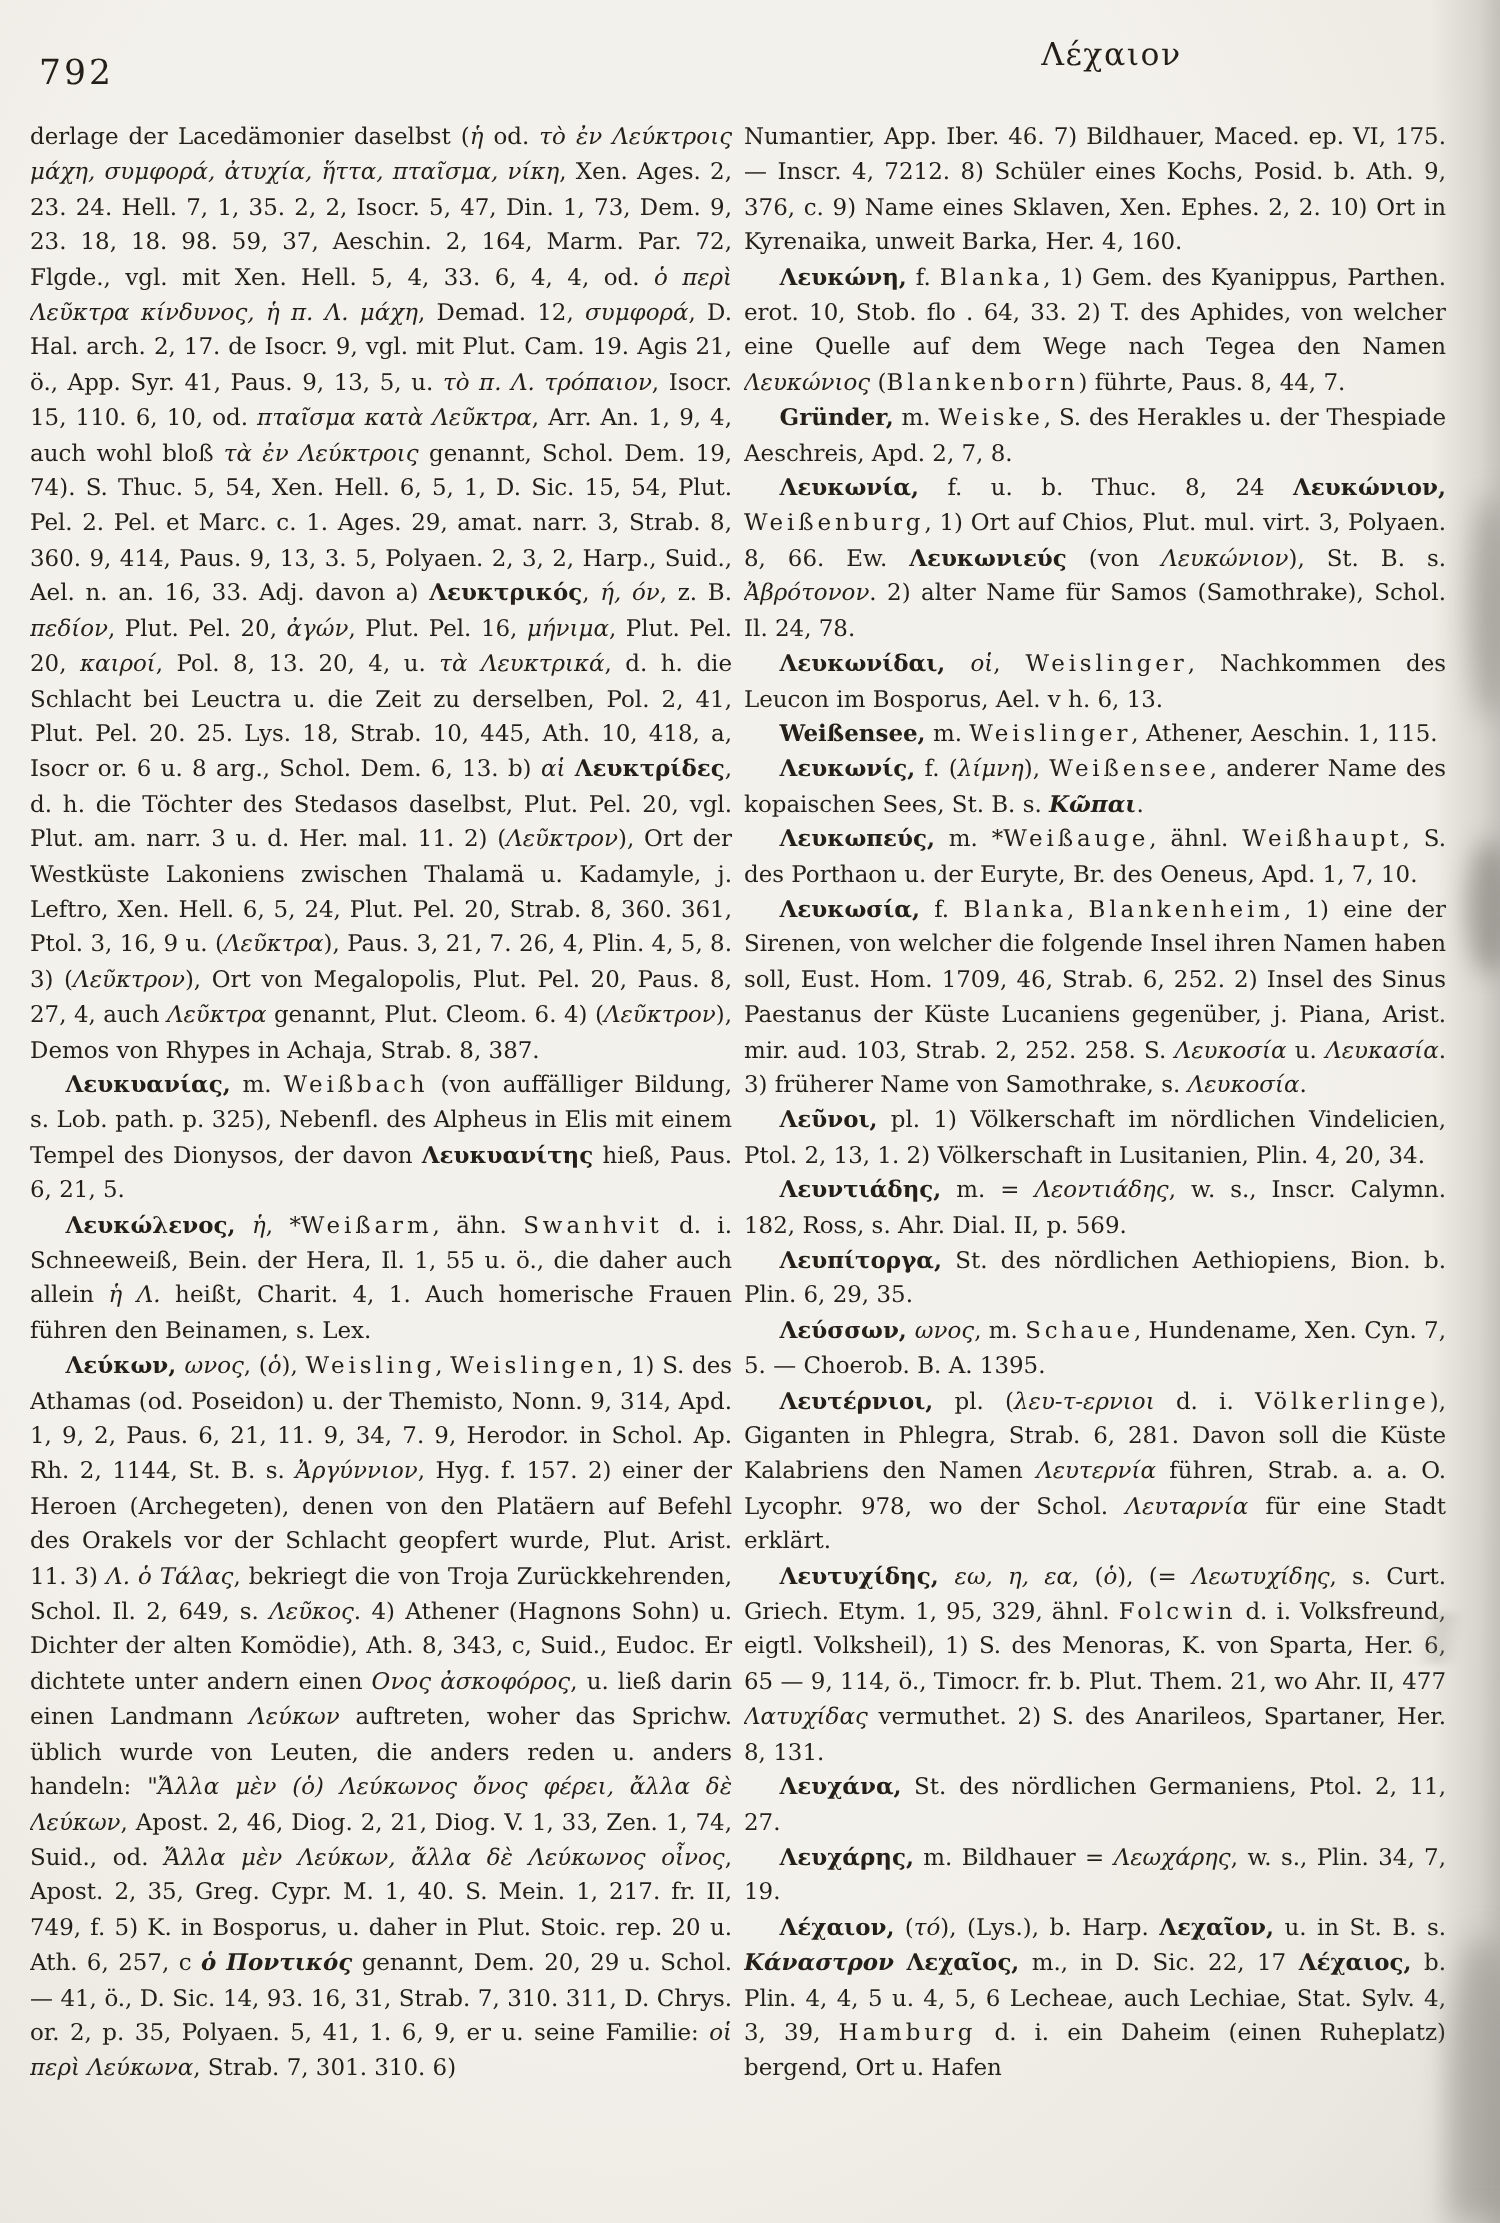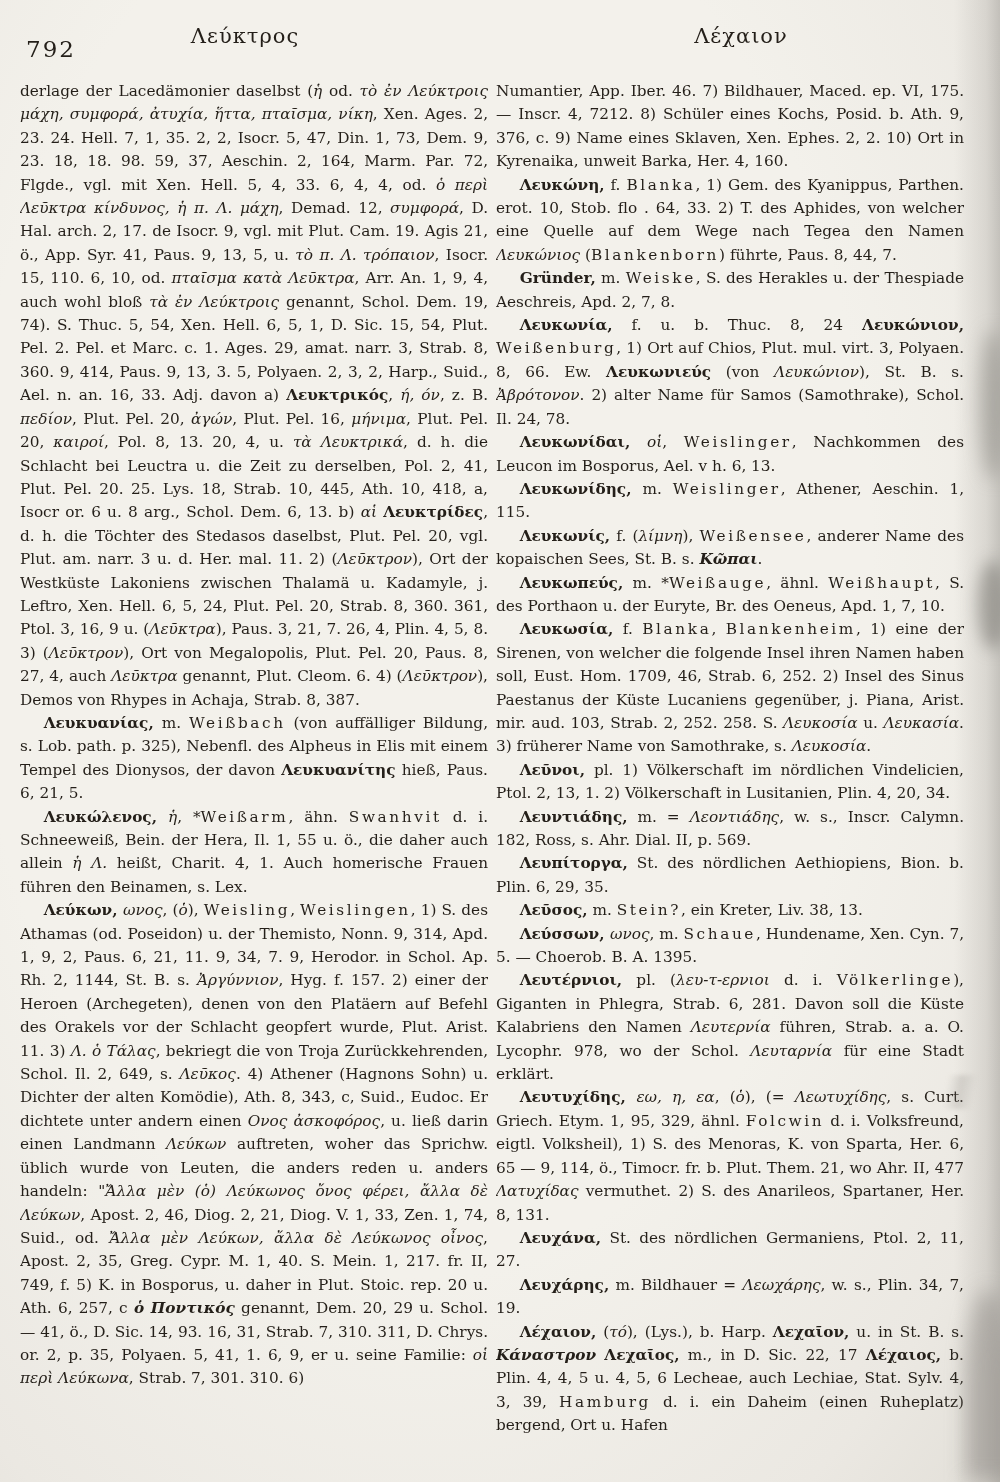--- a/index.html
+++ b/index.html
@@ -72,45 +72,43 @@
   .r-b{font-weight:bold;}
   .r-gb{font-weight:bold;font-style:italic;}
   .r-sp{letter-spacing:0.17em;margin-top:40px;}
 </style>
 </head>
 <body>
 
 <div class="page">
   <div class="page-header">
     <div class="page-number">792</div>
-    <div class="col-header left">Λεύκτρος</div>
     <div class="col-header right">Λέχαιον</div>
   </div>
 
   <div class="columns">
     <div class="col">
         <p class="entry cont"><span class="r-n">derlage der Lacedämonier daselbst (</span><span class="r-g">ἡ</span><span class="r-n"> od. </span><span class="r-g">τὸ ἐν Λεύκτροις μάχη, συμφορά, ἀτυχία, ἥττα, πταῖσμα, νίκη</span><span class="r-n">, Xen. Ages. 2, 23. 24. Hell. 7, 1, 35. 2, 2, Isocr. 5, 47, Din. 1, 73, Dem. 9, 23. 18, 18. 98. 59, 37, Aeschin. 2, 164, Marm. Par. 72, Flgde., vgl. mit Xen. Hell. 5, 4, 33. 6, 4, 4, od. </span><span class="r-g">ὁ περὶ Λεῦκτρα κίνδυνος, ἡ π. Λ. μάχη</span><span class="r-n">, Demad. 12, </span><span class="r-g">συμφορά</span><span class="r-n">, D. Hal. arch. 2, 17. de Isocr. 9, vgl. mit Plut. Cam. 19. Agis 21, ö., App. Syr. 41, Paus. 9, 13, 5, u. </span><span class="r-g">τὸ π. Λ. τρόπαιον</span><span class="r-n">, Isocr. 15, 110. 6, 10, od. </span><span class="r-g">πταῖσμα κατὰ Λεῦκτρα</span><span class="r-n">, Arr. An. 1, 9, 4, auch wohl bloß </span><span class="r-g">τὰ ἐν Λεύκτροις</span><span class="r-n"> genannt, Schol. Dem. 19, 74). S. Thuc. 5, 54, Xen. Hell. 6, 5, 1, D. Sic. 15, 54, Plut. Pel. 2. Pel. et Marc. c. 1. Ages. 29, amat. narr. 3, Strab. 8, 360.  9, 414, Paus. 9, 13, 3. 5, Polyaen. 2, 3, 2, Harp., Suid., Ael. n. an. 16, 33. Adj. davon a) </span><span class="r-b">Λευκτρικός</span><span class="r-n">, </span><span class="r-g">ή, όν</span><span class="r-n">, z. B. </span><span class="r-g">πεδίον</span><span class="r-n">, Plut. Pel. 20, </span><span class="r-g">ἀγών</span><span class="r-n">, Plut. Pel. 16, </span><span class="r-g">μήνιμα</span><span class="r-n">, Plut. Pel. 20, </span><span class="r-g">καιροί</span><span class="r-n">, Pol. 8, 13. 20, 4, u. </span><span class="r-g">τὰ Λευκτρικά</span><span class="r-n">, d. h. die Schlacht bei Leuctra u. die Zeit zu derselben, Pol. 2, 41, Plut. Pel. 20. 25. Lys. 18, Strab. 10, 445, Ath. 10, 418, a, Isocr or. 6 u. 8 arg., Schol. Dem. 6, 13. b) </span><span class="r-g">αἱ</span><span class="r-n"> </span><span class="r-b">Λευκτρίδες</span><span class="r-n">, d. h. die Töchter des Stedasos daselbst, Plut. Pel. 20, vgl. Plut. am. narr. 3 u. d. Her. mal. 11. 2) (</span><span class="r-g">Λεῦκτρον</span><span class="r-n">), Ort der Westküste Lakoniens zwischen Thalamä u. Kadamyle, j. Leftro, Xen. Hell. 6, 5, 24, Plut. Pel. 20, Strab. 8, 360. 361, Ptol. 3, 16, 9 u. (</span><span class="r-g">Λεῦκτρα</span><span class="r-n">), Paus. 3, 21, 7. 26, 4, Plin. 4, 5, 8. 3) (</span><span class="r-g">Λεῦκτρον</span><span class="r-n">), Ort von Megalopolis, Plut. Pel. 20, Paus. 8, 27, 4, auch </span><span class="r-g">Λεῦκτρα</span><span class="r-n"> genannt, Plut. Cleom. 6. 4) (</span><span class="r-g">Λεῦκτρον</span><span class="r-n">), Demos von Rhypes in Achaja, Strab. 8, 387.</span></p>
         <p class="entry"><span class="r-b">Λευκυανίας,</span><span class="r-n"> m. </span><span class="r-sp">Weißbach</span><span class="r-n"> (von auffälliger Bildung, s. Lob. path. p. 325), Nebenfl. des Alpheus in Elis mit einem Tempel des Dionysos, der davon </span><span class="r-b">Λευκυανίτης</span><span class="r-n"> hieß, Paus. 6, 21, 5.</span></p>
         <p class="entry"><span class="r-b">Λευκώλενος,</span><span class="r-n"> </span><span class="r-g">ἡ</span><span class="r-n">, *</span><span class="r-sp">Weißarm</span><span class="r-n">, ähn. </span><span class="r-sp">Swanhvit</span><span class="r-n"> d. i. Schneeweiß, Bein. der Hera, Il. 1, 55 u. ö., die daher auch allein </span><span class="r-g">ἡ Λ.</span><span class="r-n"> heißt, Charit. 4, 1. Auch homerische Frauen führen den Beinamen, s. Lex.</span></p>
         <p class="entry"><span class="r-b">Λεύκων, </span><span class="r-g">ωνος</span><span class="r-n">, (</span><span class="r-g">ὁ</span><span class="r-n">), </span><span class="r-sp">Weisling</span><span class="r-n">, </span><span class="r-sp">Weislingen</span><span class="r-n">, 1) S. des Athamas (od. Poseidon) u. der Themisto, Nonn. 9, 314, Apd. 1, 9, 2,  Paus. 6, 21, 11.  9, 34, 7. 9, Herodor. in Schol. Ap. Rh. 2, 1144, St. B. s. </span><span class="r-g">Ἀργύννιον</span><span class="r-n">, Hyg. f. 157.  2) einer der Heroen (Archegeten), denen von den Platäern auf Befehl des Orakels vor der Schlacht geopfert wurde, Plut. Arist. 11.  3) </span><span class="r-g">Λ. ὁ Τάλας</span><span class="r-n">, bekriegt die von Troja Zurückkehrenden, Schol. Il. 2, 649, s. </span><span class="r-g">Λεῦκος</span><span class="r-n">.  4) Athener (Hagnons Sohn) u. Dichter der alten Komödie), Ath. 8, 343, c, Suid., Eudoc. Er dichtete unter andern einen </span><span class="r-g">Ονος ἀσκοφόρος</span><span class="r-n">, u. ließ darin einen Landmann </span><span class="r-g">Λεύκων</span><span class="r-n"> auftreten, woher das Sprichw. üblich wurde von Leuten, die anders reden u. anders handeln: "</span><span class="r-g">Ἄλλα μὲν (ὁ) Λεύκωνος ὄνος φέρει, ἄλλα δὲ Λεύκων</span><span class="r-n">, Apost. 2, 46, Diog. 2, 21, Diog. V. 1, 33, Zen. 1, 74, Suid., od. </span><span class="r-g">Ἄλλα μὲν Λεύκων, ἄλλα δὲ Λεύκωνος οἶνος</span><span class="r-n">, Apost. 2, 35, Greg. Cypr. M. 1, 40. S. Mein. 1, 217. fr. II, 749, f.  5) K. in Bosporus, u. daher in Plut. Stoic. rep. 20 u. Ath. 6, 257, c </span><span class="r-gb">ὁ Ποντικός</span><span class="r-n"> genannt, Dem. 20, 29 u. Schol. — 41, ö., D. Sic. 14, 93. 16, 31, Strab. 7, 310. 311, D. Chrys. or. 2, p. 35, Polyaen. 5, 41, 1. 6, 9, er u. seine Familie: </span><span class="r-g">οἱ περὶ Λεύκωνα</span><span class="r-n">, Strab. 7, 301. 310.  6)</span></p>
       </div>
     <div class="col">
         <p class="entry cont"><span class="r-n">Numantier, App. Iber. 46. 7) Bildhauer, Maced. ep. VI, 175. — Inscr. 4, 7212.  8) Schüler eines Kochs, Posid. b. Ath. 9, 376, c. 9) Name eines Sklaven, Xen. Ephes. 2, 2. 10) Ort in Kyrenaika, unweit Barka, Her. 4, 160.</span></p>
         <p class="entry"><span class="r-b">Λευκώνη,</span><span class="r-n"> f. </span><span class="r-sp">Blanka</span><span class="r-n">, 1) Gem. des Kyanippus, Parthen. erot. 10, Stob. flo . 64, 33. 2) T. des Aphides, von welcher eine Quelle auf dem Wege nach Tegea den Namen </span><span class="r-g">Λευκώνιος</span><span class="r-n"> (</span><span class="r-sp">Blankenborn</span><span class="r-n">) führte, Paus. 8, 44, 7.</span></p>
         <p class="entry"><span class="r-b">Gründer,</span><span class="r-n"> m. </span><span class="r-sp">Weiske</span><span class="r-n">, S. des Herakles u. der Thespiade Aeschreis, Apd. 2, 7, 8.</span></p>
         <p class="entry"><span class="r-b">Λευκωνία,</span><span class="r-n"> f. u. b. Thuc. 8, 24 </span><span class="r-b">Λευκώνιον,</span><span class="r-n"> </span><span class="r-sp">Weißenburg</span><span class="r-n">, 1) Ort auf Chios, Plut. mul. virt. 3, Polyaen. 8, 66. Ew. </span><span class="r-b">Λευκωνιεύς</span><span class="r-n"> (von </span><span class="r-g">Λευκώνιον</span><span class="r-n">), St. B. s. </span><span class="r-g">Ἀβρότονον</span><span class="r-n">.  2) alter Name für Samos (Samothrake), Schol. Il. 24, 78.</span></p>
         <p class="entry"><span class="r-b">Λευκωνίδαι,</span><span class="r-n"> </span><span class="r-g">οἱ</span><span class="r-n">, </span><span class="r-sp">Weislinger</span><span class="r-n">, Nachkommen des Leucon im Bosporus, Ael. v h. 6, 13.</span></p>
-        <p class="entry"><span class="r-b">Λευκωνίδης,</span><span class="r-n"> m. </span><span class="r-sp">Weislinger</span><span class="r-n">, Athener, Aeschin. 1, 115.</span></p>
+        <p class="entry"><span class="r-b">Weißensee,</span><span class="r-n"> m. </span><span class="r-sp">Weislinger</span><span class="r-n">, Athener, Aeschin. 1, 115.</span></p>
         <p class="entry"><span class="r-b">Λευκωνίς,</span><span class="r-n"> f. (</span><span class="r-g">λίμνη</span><span class="r-n">), </span><span class="r-sp">Weißensee</span><span class="r-n">, anderer Name des kopaischen Sees, St. B. s. </span><span class="r-gb">Κῶπαι</span><span class="r-n">.</span></p>
         <p class="entry"><span class="r-b">Λευκωπεύς,</span><span class="r-n"> m. *</span><span class="r-sp">Weißauge</span><span class="r-n">, ähnl. </span><span class="r-sp">Weißhaupt</span><span class="r-n">, S. des Porthaon u. der Euryte, Br. des Oeneus, Apd. 1, 7, 10.</span></p>
         <p class="entry"><span class="r-b">Λευκωσία,</span><span class="r-n"> f. </span><span class="r-sp">Blanka</span><span class="r-n">, </span><span class="r-sp">Blankenheim</span><span class="r-n">, 1) eine der Sirenen, von welcher die folgende Insel ihren Namen haben soll, Eust. Hom. 1709, 46, Strab. 6, 252.  2) Insel des Sinus Paestanus der Küste Lucaniens gegenüber, j. Piana, Arist. mir. aud. 103, Strab. 2, 252. 258. S. </span><span class="r-g">Λευκοσία</span><span class="r-n"> u. </span><span class="r-g">Λευκασία</span><span class="r-n">. 3) früherer Name von Samothrake, s. </span><span class="r-g">Λευκοσία</span><span class="r-n">.</span></p>
         <p class="entry"><span class="r-b">Λεῦνοι,</span><span class="r-n"> pl. 1) Völkerschaft im nördlichen Vindelicien, Ptol. 2, 13, 1.  2) Völkerschaft in Lusitanien, Plin. 4, 20, 34.</span></p>
         <p class="entry"><span class="r-b">Λευντιάδης,</span><span class="r-n"> m. = </span><span class="r-g">Λεοντιάδης</span><span class="r-n">, w. s., Inscr. Calymn. 182, Ross, s. Ahr. Dial. II, p. 569.</span></p>
         <p class="entry"><span class="r-b">Λευπίτοργα,</span><span class="r-n"> St. des nördlichen Aethiopiens, Bion. b. Plin. 6, 29, 35.</span></p>
-        <p class="entry"><span class="r-b">Λεῦσος,</span><span class="r-n"> m. </span><span class="r-sp">Stein?</span><span class="r-n">, ein Kreter, Liv. 38, 13.</span></p>
         <p class="entry"><span class="r-b">Λεύσσων, </span><span class="r-g">ωνος</span><span class="r-n">, m. </span><span class="r-sp">Schaue</span><span class="r-n">, Hundename, Xen. Cyn. 7, 5. — Choerob. B. A. 1395.</span></p>
         <p class="entry"><span class="r-b">Λευτέρνιοι,</span><span class="r-n"> pl. (</span><span class="r-g">λευ-τ-ερνιοι</span><span class="r-n"> d. i. </span><span class="r-sp">Völkerlinge</span><span class="r-n">), Giganten in Phlegra, Strab. 6, 281. Davon soll die Küste Kalabriens den Namen </span><span class="r-g">Λευτερνία</span><span class="r-n"> führen, Strab. a. a. O. Lycophr. 978, wo der Schol. </span><span class="r-g">Λευταρνία</span><span class="r-n"> für eine Stadt erklärt.</span></p>
         <p class="entry"><span class="r-b">Λευτυχίδης, </span><span class="r-g">εω, η, εα</span><span class="r-n">, (</span><span class="r-g">ὁ</span><span class="r-n">), (= </span><span class="r-g">Λεωτυχίδης</span><span class="r-n">, s. Curt. Griech. Etym. 1, 95, 329, ähnl. </span><span class="r-sp">Folcwin</span><span class="r-n"> d. i. Volksfreund, eigtl. Volksheil), 1) S. des Menoras, K. von Sparta, Her. 6, 65 — 9, 114, ö., Timocr. fr. b. Plut. Them. 21, wo Ahr. II, 477 </span><span class="r-g">Λατυχίδας</span><span class="r-n"> vermuthet. 2) S. des Anarileos, Spartaner, Her. 8, 131.</span></p>
         <p class="entry"><span class="r-b">Λευχάνα,</span><span class="r-n"> St. des nördlichen Germaniens, Ptol. 2, 11, 27.</span></p>
         <p class="entry"><span class="r-b">Λευχάρης,</span><span class="r-n"> m. Bildhauer = </span><span class="r-g">Λεωχάρης</span><span class="r-n">, w. s., Plin. 34, 7, 19.</span></p>
         <p class="entry"><span class="r-b">Λέχαιον,</span><span class="r-n"> (</span><span class="r-g">τό</span><span class="r-n">), (Lys.), b. Harp. </span><span class="r-b">Λεχαῖον,</span><span class="r-n"> u. in St. B. s. </span><span class="r-gb">Κάναστρον</span><span class="r-n"> </span><span class="r-b">Λεχαῖος,</span><span class="r-n"> m., in D. Sic. 22, 17 </span><span class="r-b">Λέχαιος,</span><span class="r-n"> b. Plin. 4, 4, 5 u. 4, 5, 6 Lecheae, auch Lechiae, Stat. Sylv. 4, 3, 39, </span><span class="r-sp">Hamburg</span><span class="r-n"> d. i. ein Daheim (einen Ruheplatz) bergend, Ort u. Hafen</span></p>
       </div>
   </div>
 
   <div class="edge-shade"></div>

